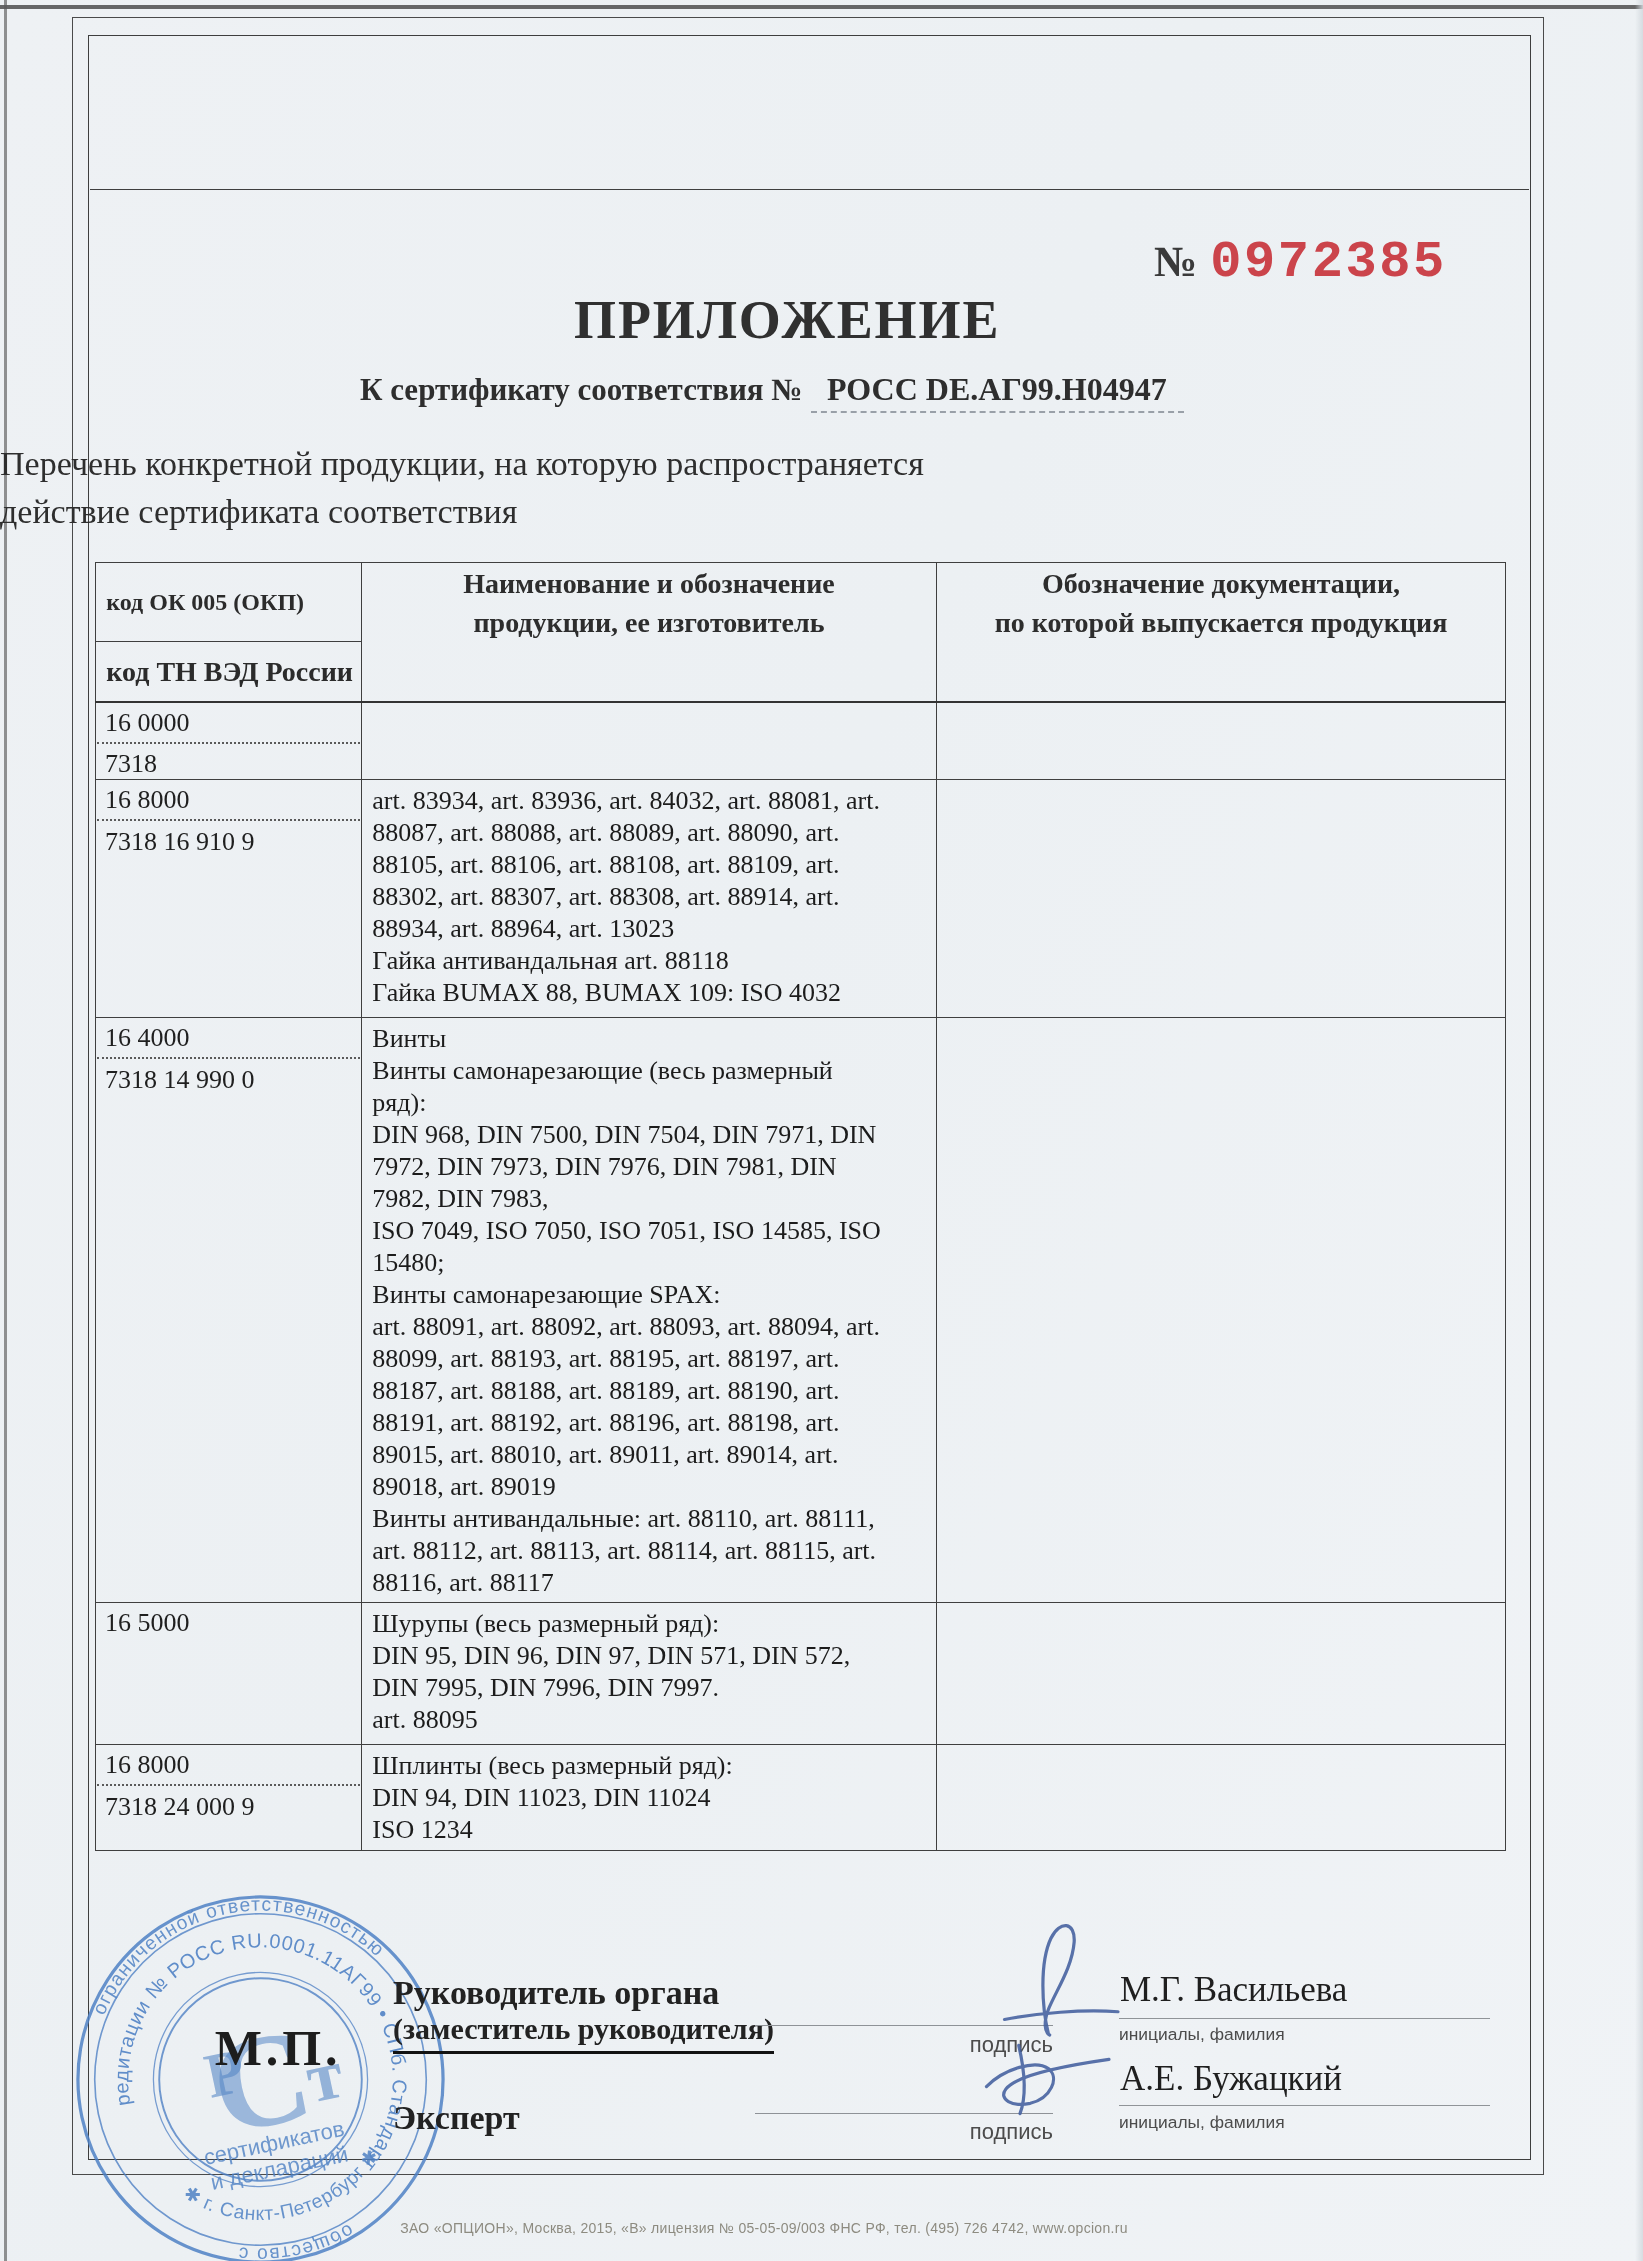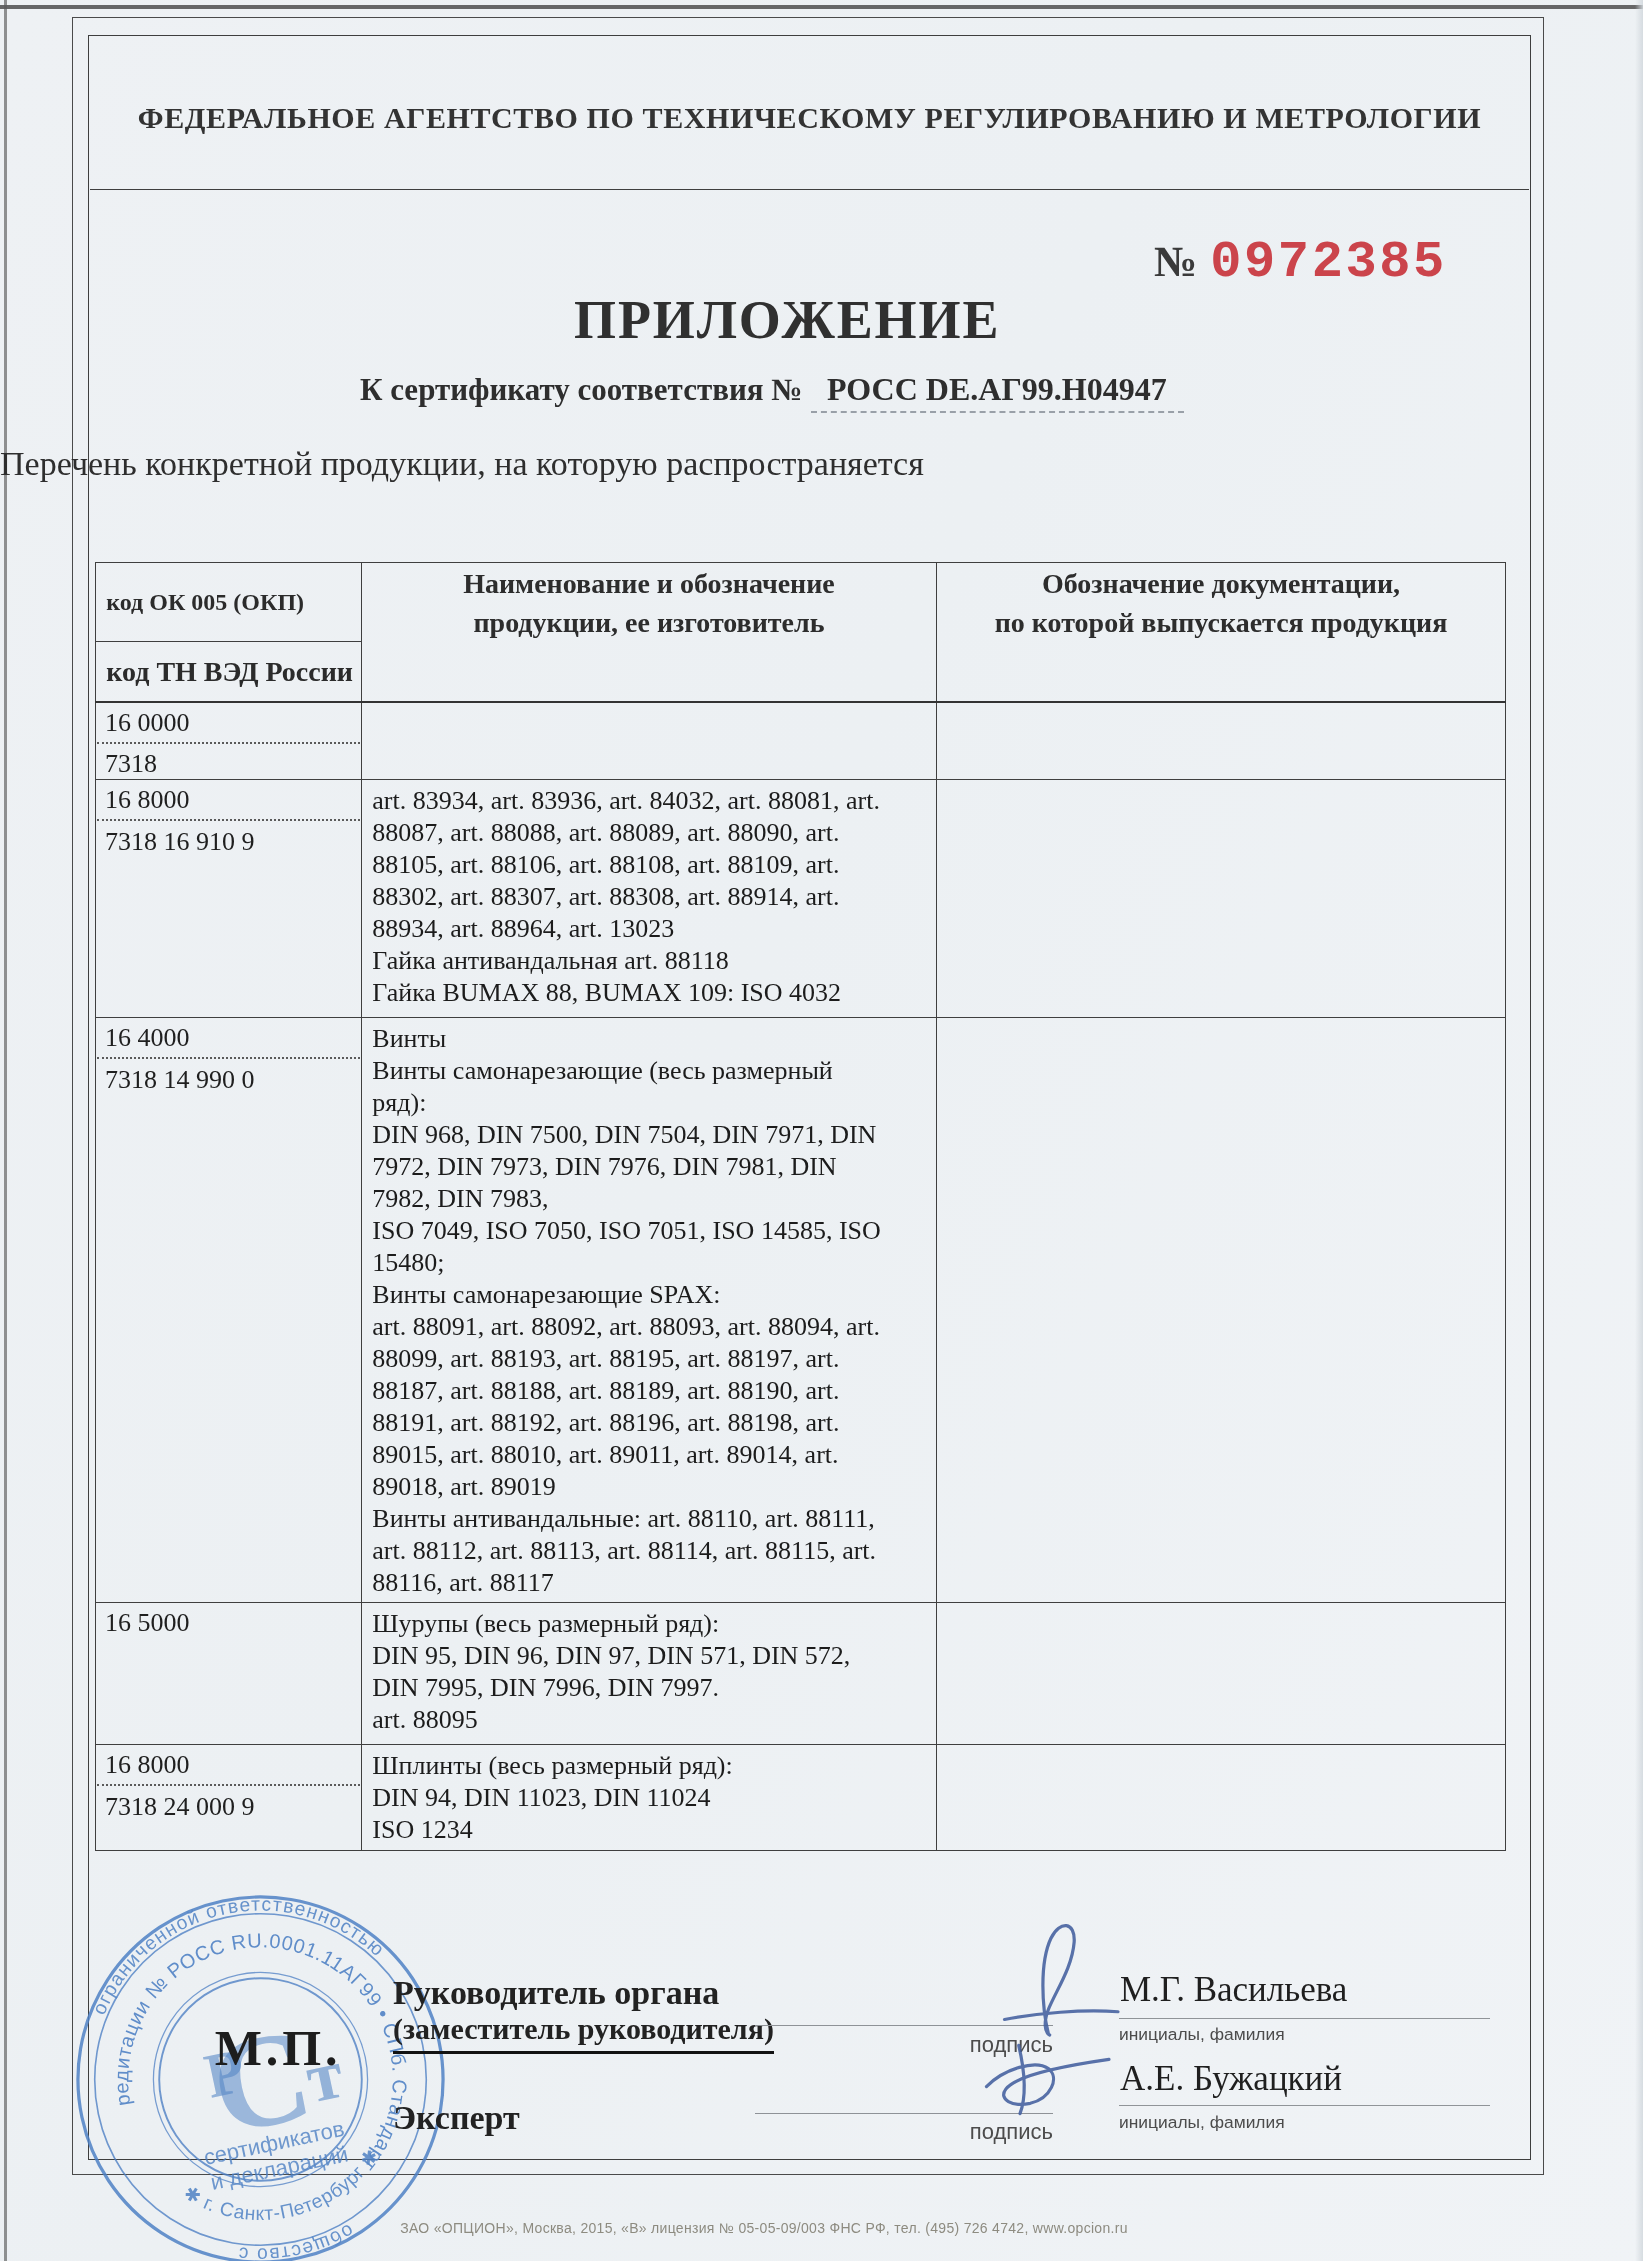--- a/index.html
+++ b/index.html
@@ -79,36 +79,36 @@
 <div class="page">
 
   <div class="scan-top"></div>
   <div class="scan-left"></div>
   <div class="scan-right"></div>
 
   <div class="frame-outer"></div>
   <div class="frame-inner"></div>
 
   <div class="header-box">
-    <div class="header-line2">ФЕДЕРАЛЬНОЕ АГЕНТСТВО ПО ТЕХНИЧЕСКОМУ РЕГУЛИРОВАНИЮ И МЕТРОЛОГИИ</div>
   </div>
 
   <div class="cert-number">
     <span class="nosign">№</span>
     <span class="digits">0972385</span>
   </div>
 
   <div class="app-title">ПРИЛОЖЕНИЕ</div>
 
   <div class="subtitle">
     <span>К сертификату соответствия №</span><span class="value">РОСС DE.АГ99.Н04947</span>
   </div>
 
   <div class="desc">
     <div class="line1">Перечень конкретной продукции,  на которую распространяется</div>
+    <div class="line2">действие сертификата соответствия</div>
   </div>
 
   <table class="products">
     <colgroup>
         <col style="width:266px">
         <col style="width:575px">
         <col style="width:569px">
       </colgroup>
     <tbody>
         <tr class="hdr">

